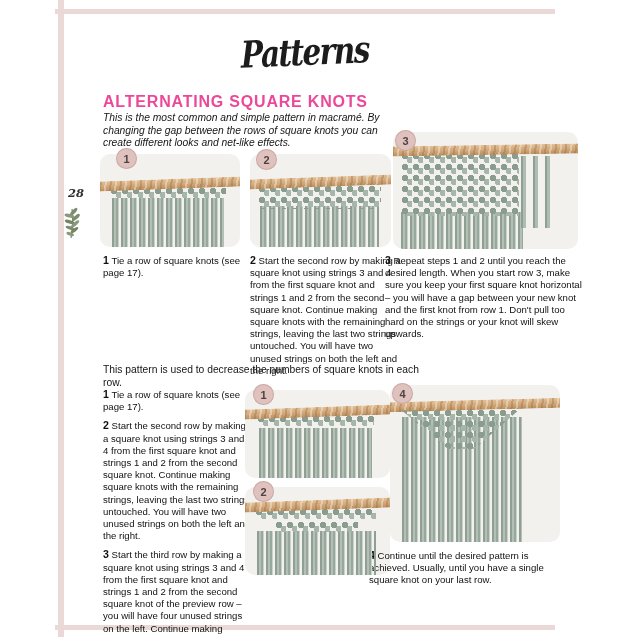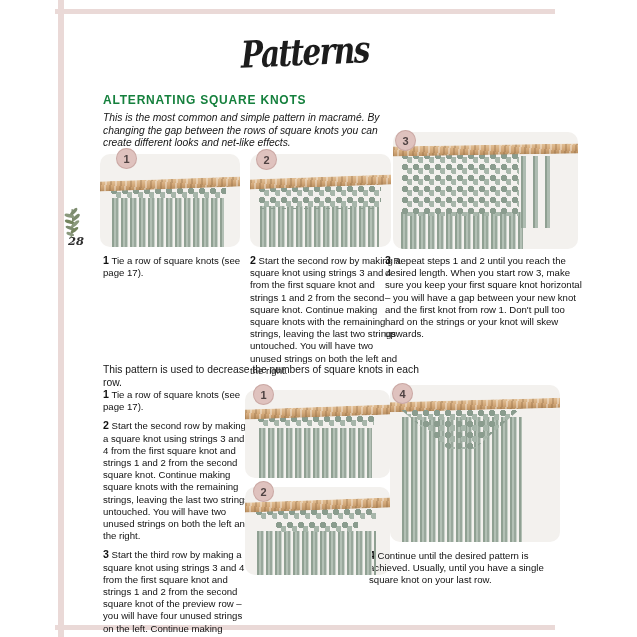--- a/index.html
+++ b/index.html
@@ -6,30 +6,30 @@
   .page{position:relative;width:637px;height:637px;background:#ffffff;overflow:hidden;
         font-family:"Liberation Sans", sans-serif;color:#141414;}
 
   
   .frame-v{position:absolute;left:58px;top:0;width:6px;height:637px;background:#ead9d7;}
   .frame-h-top{position:absolute;left:55px;top:9px;width:500px;height:5px;background:#ead9d7;}
   .frame-h-bottom{position:absolute;left:55px;top:625px;width:500px;height:5px;background:#ead9d7;}
 
   
   .pagenum{position:absolute;left:68px;top:186px;font-family:"DejaVu Serif",serif;
-           font-style:italic;font-weight:700;font-size:11.5px;color:#2e2e2e;margin-top:48px;}
+           font-style:italic;font-weight:700;font-size:11.5px;color:#2e2e2e;}
   .leaf{position:absolute;left:62px;top:206px;}
 
   
   .title{position:absolute;left:125px;top:30px;width:360px;height:58px;text-align:center;
          font-family:"DejaVu Serif",serif;font-style:italic;font-weight:700;font-size:37px;
          color:#1c1c1c;letter-spacing:-2px;transform:scaleX(.8) rotate(-2deg);transform-origin:center;}
 
   
-  .h1{position:absolute;font-size:12px;font-weight:700;letter-spacing:.8px;color:#15803d;}
+  .h1{position:absolute;font-size:16px;font-weight:700;letter-spacing:.8px;color:#ec4899;}
   .intro{position:absolute;font-size:10.3px;line-height:12.6px;color:#151515;}
 
   
   .cap{position:absolute;font-size:9.6px;line-height:12.2px;color:#111;margin:0;}
   .cap .n{font-weight:700;font-size:10.6px;}
   .stepcol{position:absolute;font-size:9.6px;line-height:12.2px;color:#111;}
   .stepcol p{margin:0 0 6px 0;}
   .stepcol .n{font-weight:700;font-size:10.6px;}
 
   

